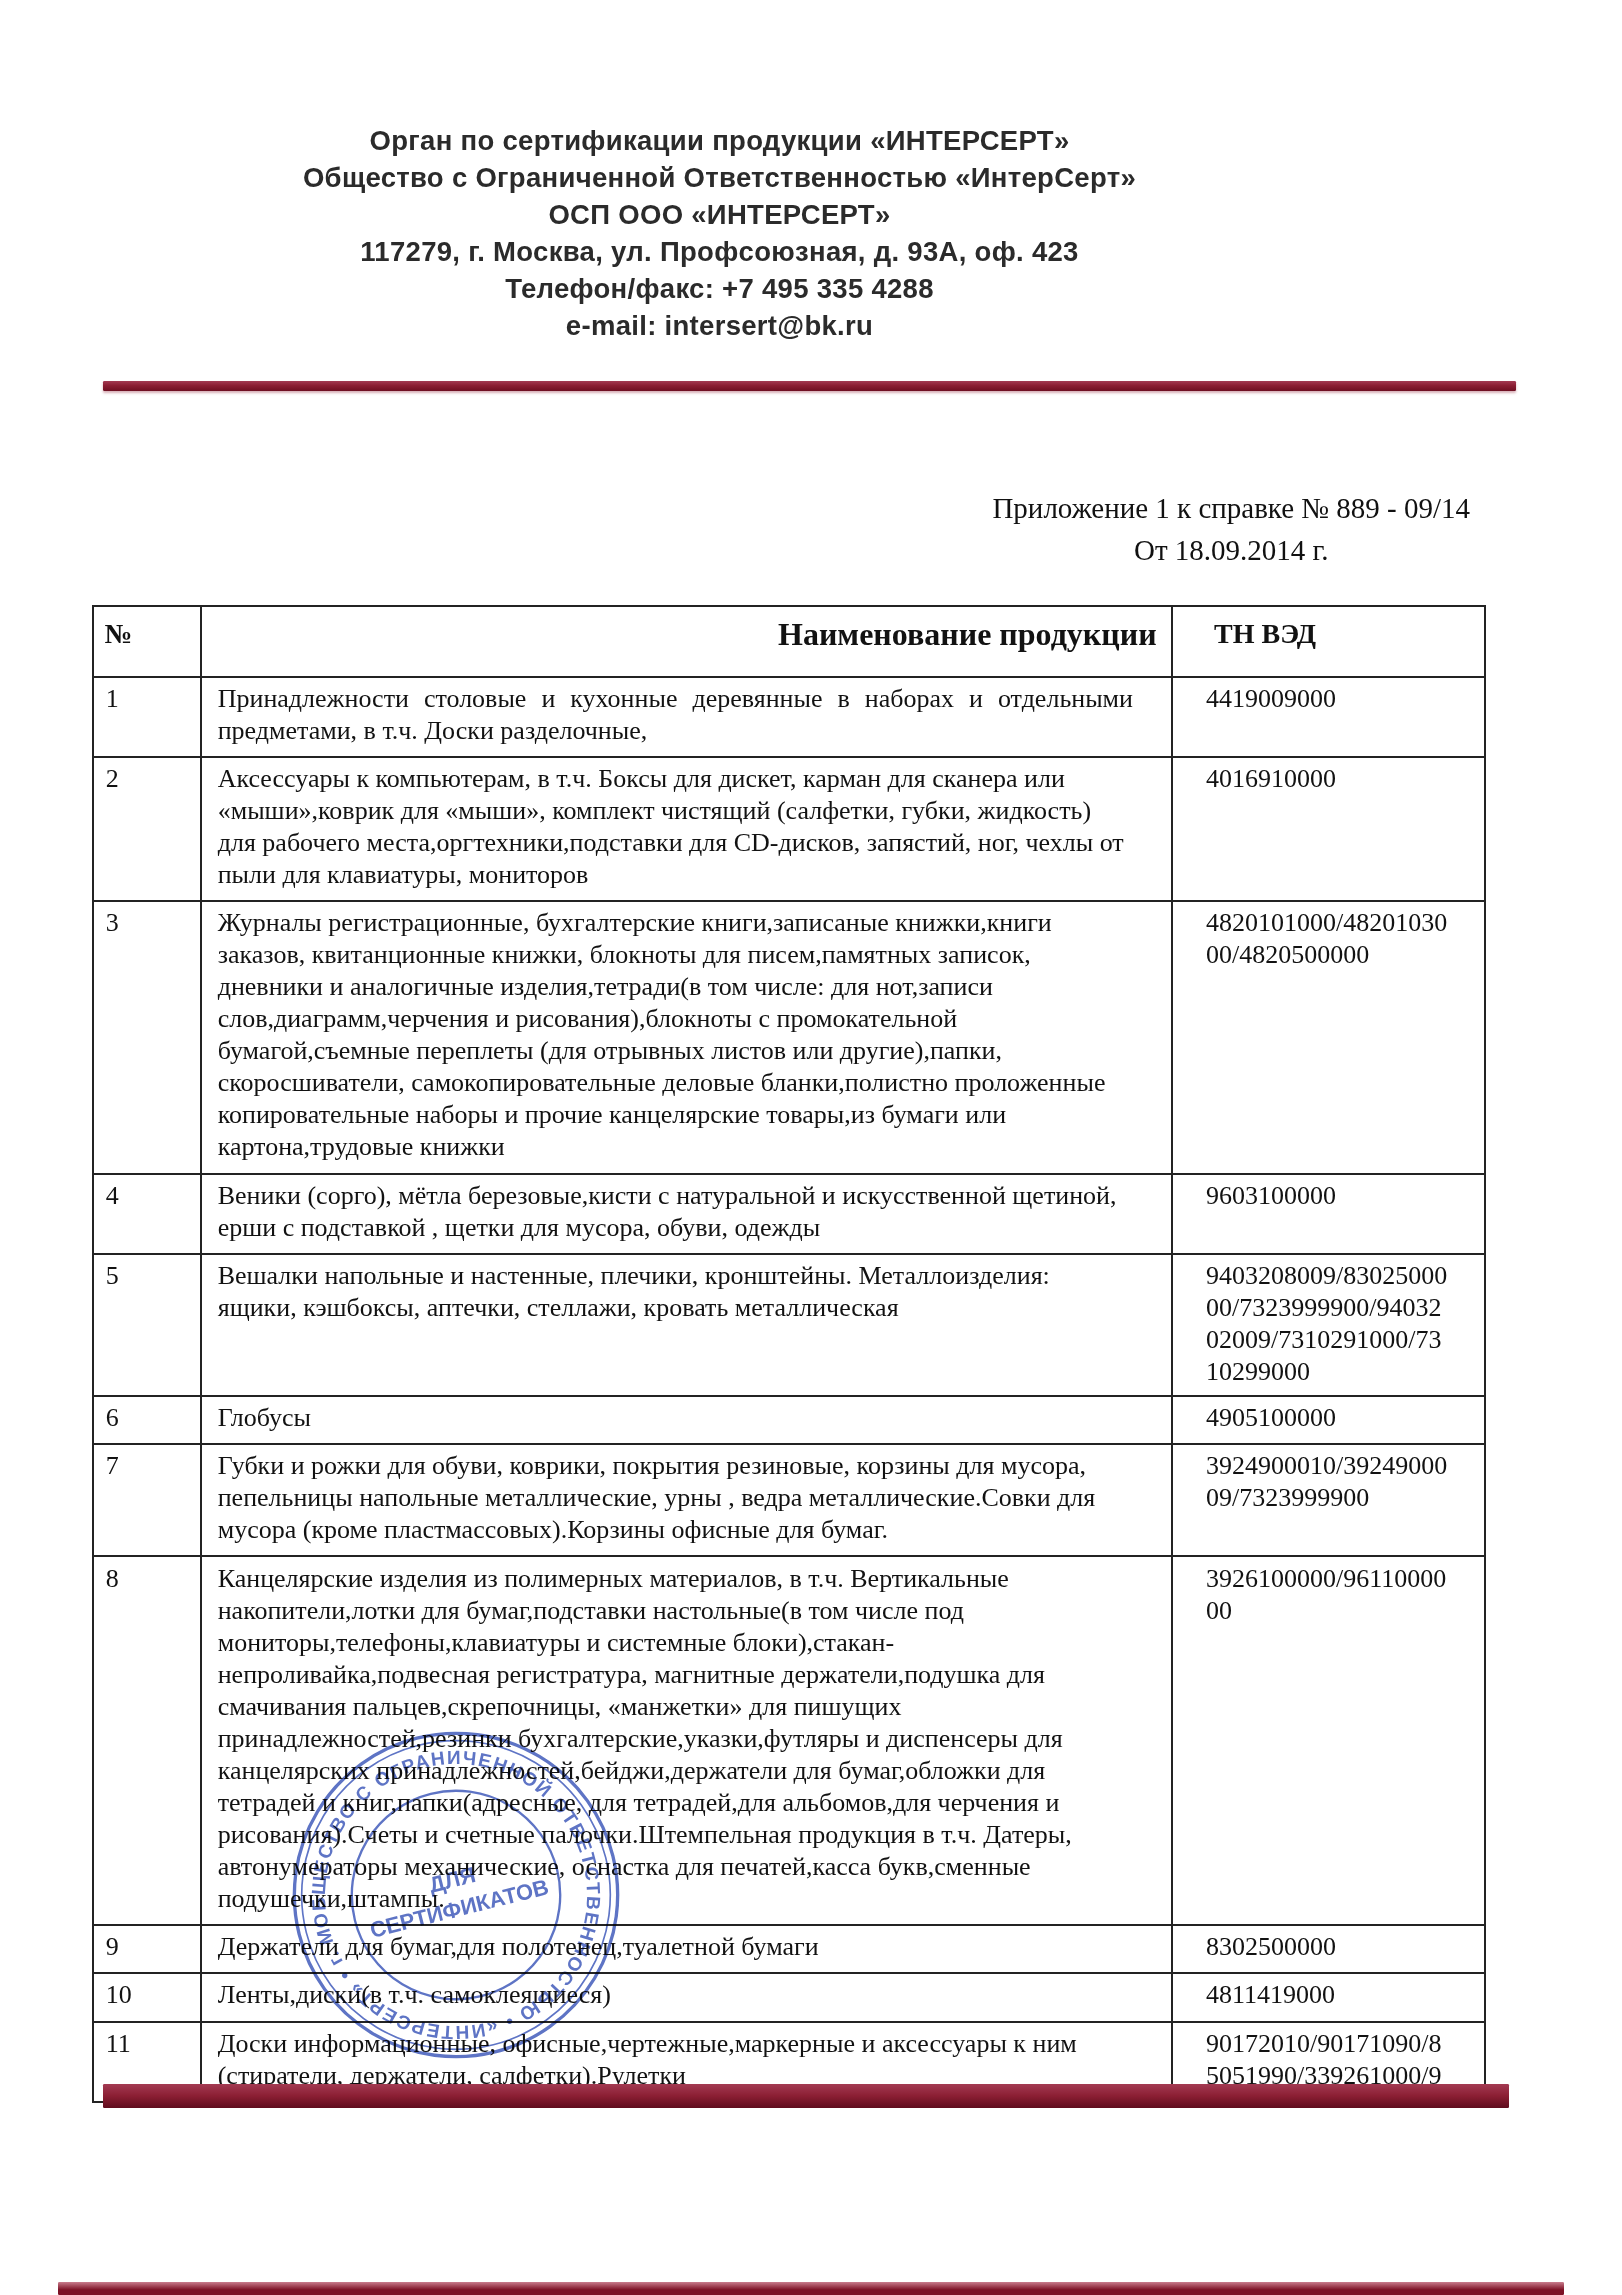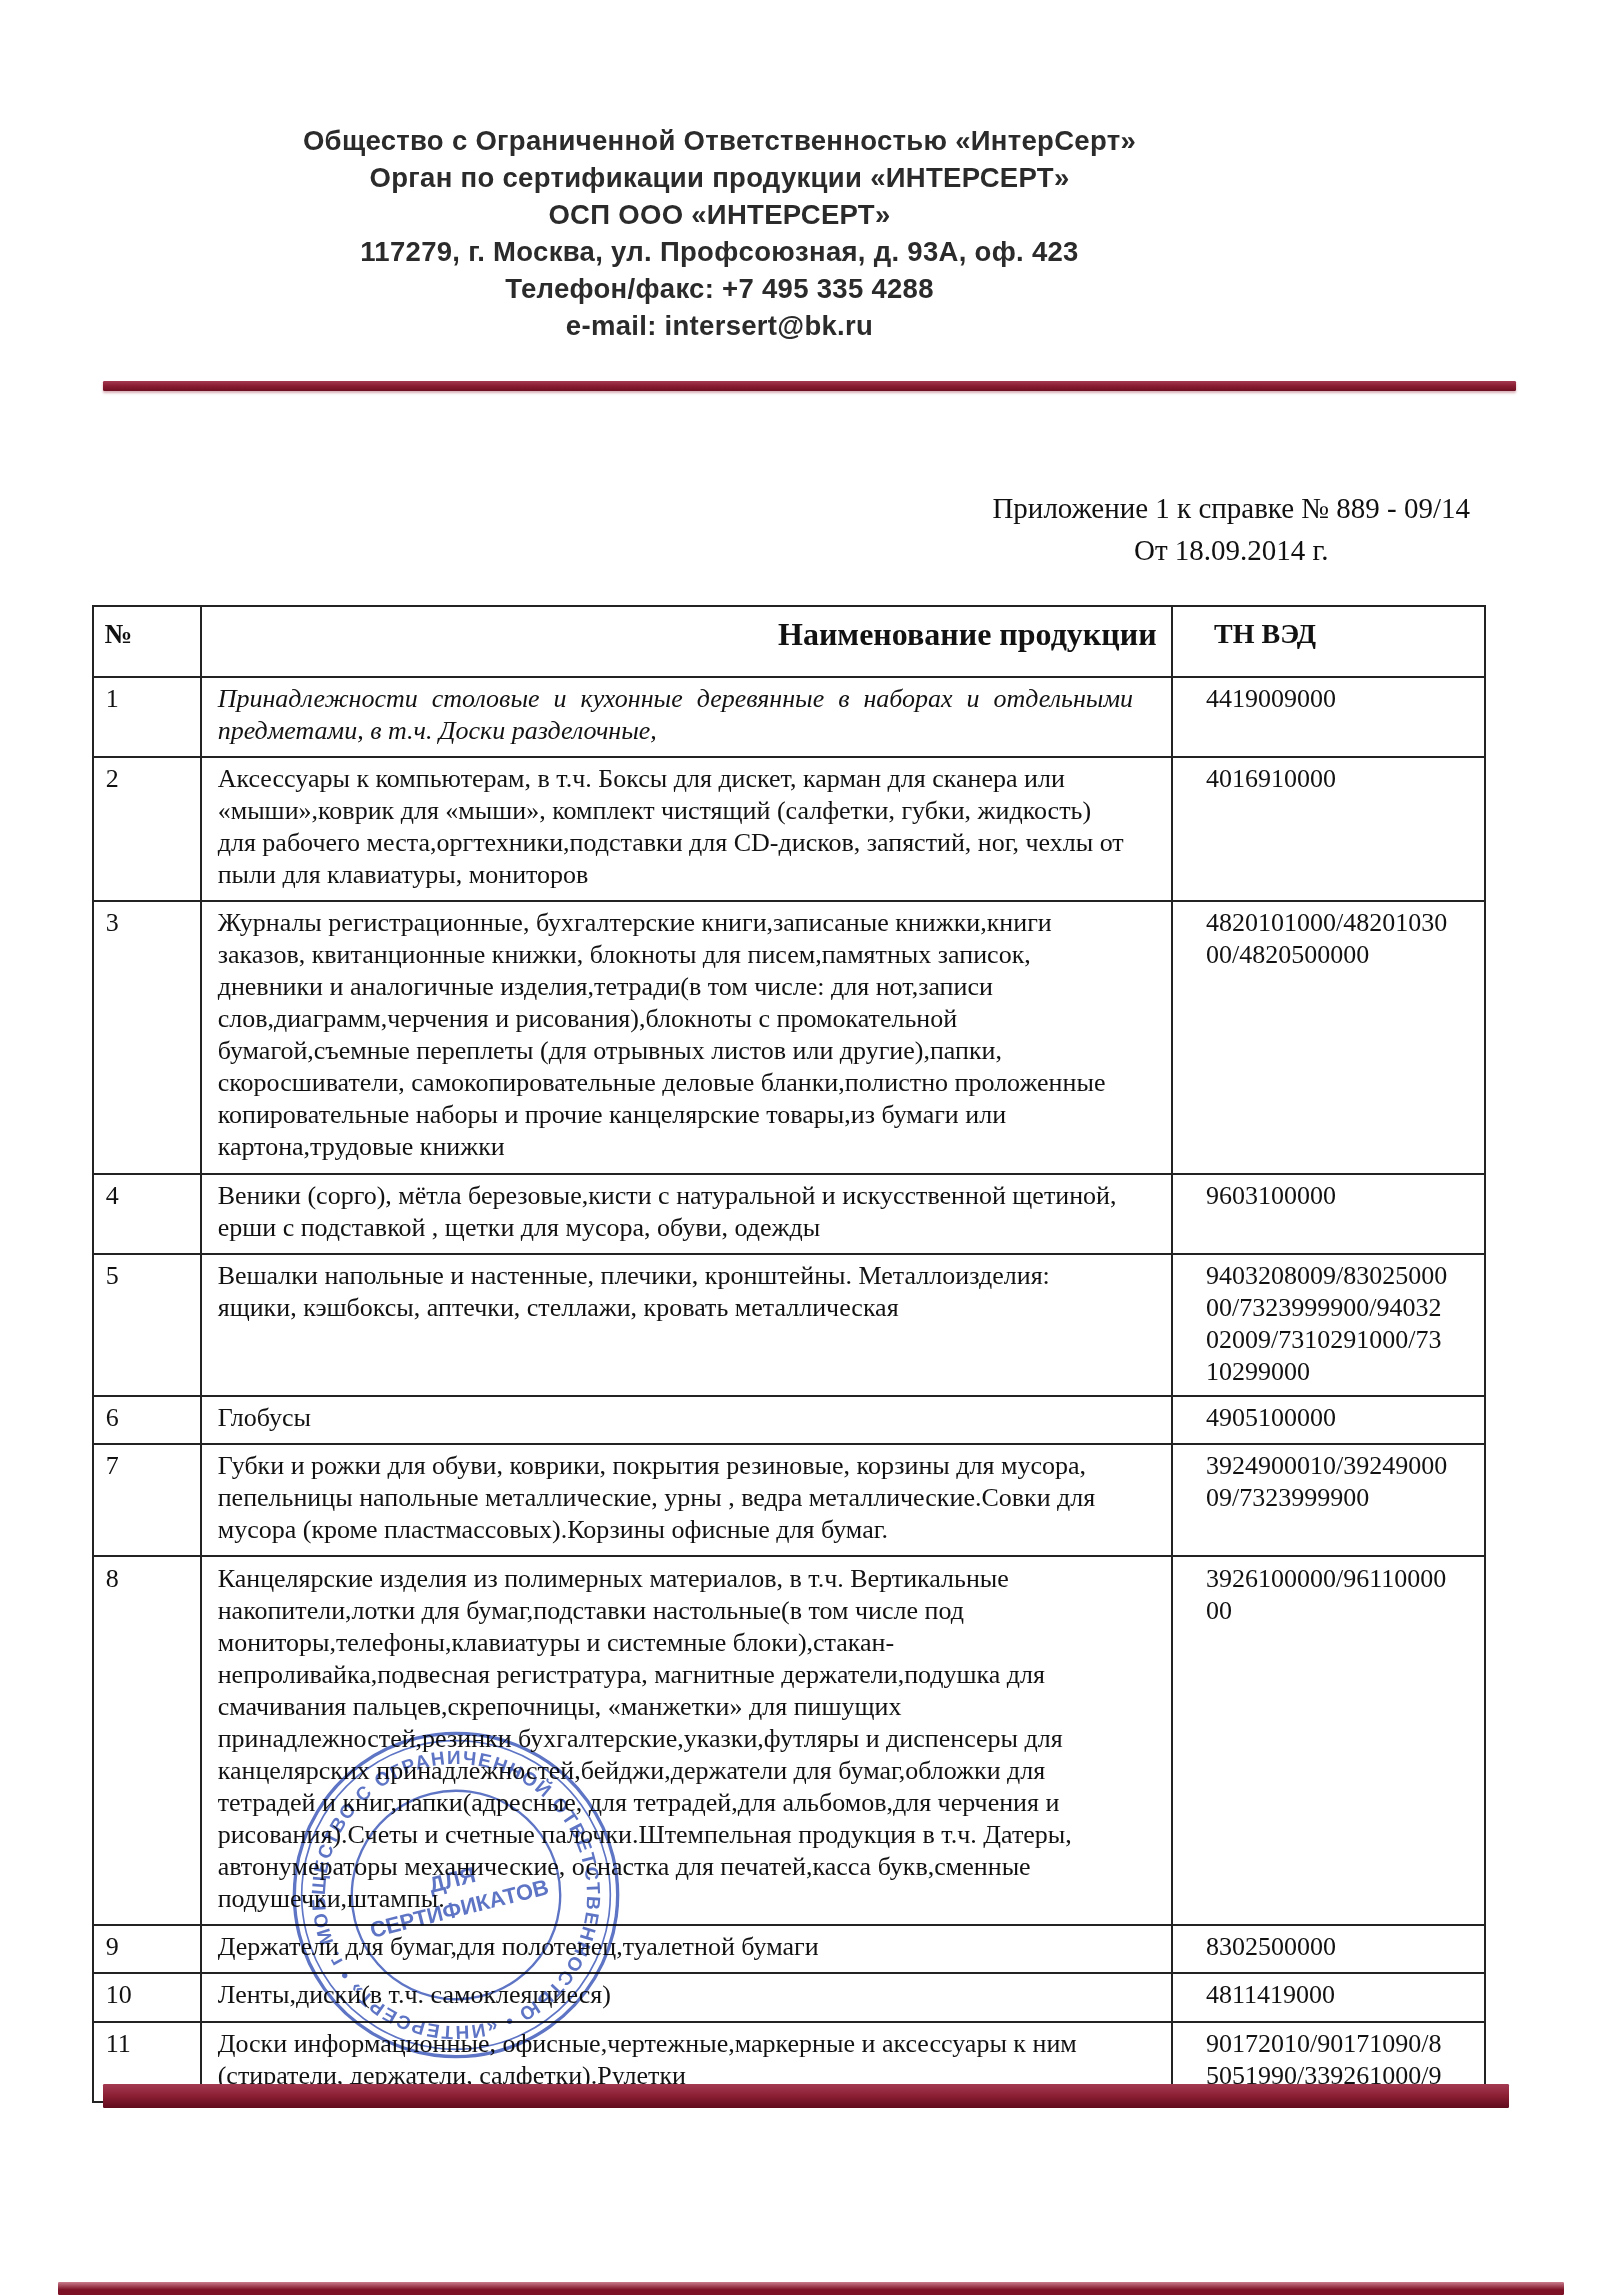--- a/index.html
+++ b/index.html
@@ -66,21 +66,21 @@
   table.products th, table.products td {
     border:2px solid #232323;
     vertical-align:top;
     background:transparent;
   }
   th.num  { text-align:left; font-weight:bold; padding:10.5px 7.9px 26px 10.5px; font-size:27.5px; }
   th.name { text-align:right; font-weight:bold; padding:10.5px 14.4px 26px 15.7px; font-size:32px; }
   th.code { text-align:left; font-weight:bold; padding:10.5px 0 26px 41px; font-size:28px;margin-left:12px; }
   td.num  { padding:5.2px 7.9px 6.5px 11.8px; }
   td.name { padding:5.2px 38px 9.2px 15.7px; }
-  td.name.justify { text-align:justify;font-style:italic; }
+  td.name.justify { text-align:justify; }
   td.code {
     padding:5.2px 33px 6.5px 33px;
     text-align:left;
     word-break:break-all;
   }
 
   
   .stamp {
     position:absolute;
     left:289px; top:1728px;
@@ -94,22 +94,22 @@
   .stamp text {
     fill:currentColor;
     font-family:"Liberation Sans","DejaVu Sans",sans-serif;
     font-weight:bold;
   }
 </style>
 </head>
 <body>
 
 <header class="org-header">
+  <div>Орган по сертификации продукции «ИНТЕРСЕРТ»</div>
   <div>Общество с Ограниченной Ответственностью  «ИнтерСерт»</div>
-  <div>Орган по сертификации продукции «ИНТЕРСЕРТ»</div>
   <div>ОСП ООО «ИНТЕРСЕРТ»</div>
   <div>117279, г. Москва, ул. Профсоюзная, д. 93А, оф. 423</div>
   <div>Телефон/факс: +7 495 335 4288</div>
   <div>e-mail: intersert@bk.ru</div>
 </header>
 
 <div class="rule rule-top"></div>
 
 <div class="annex">
   <div>Приложение 1 к справке № 889 - 09/14</div>

